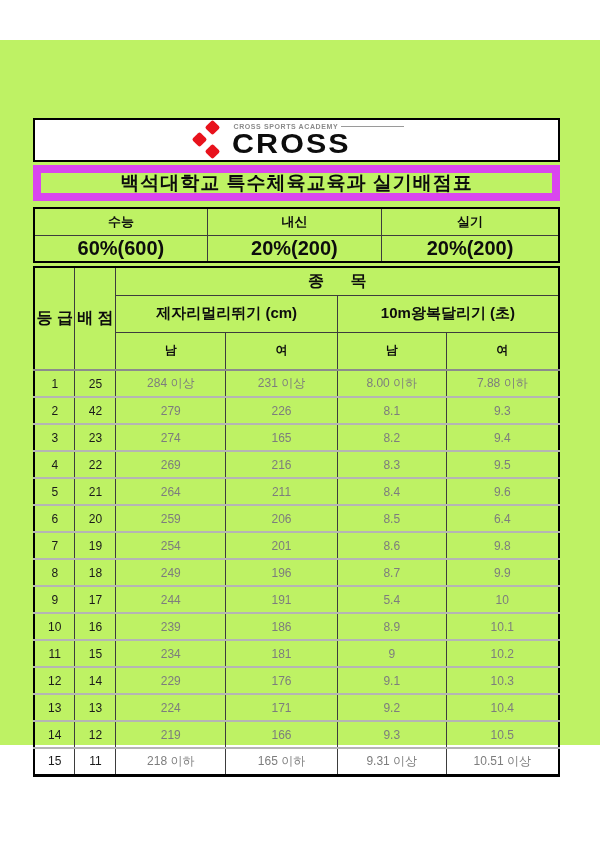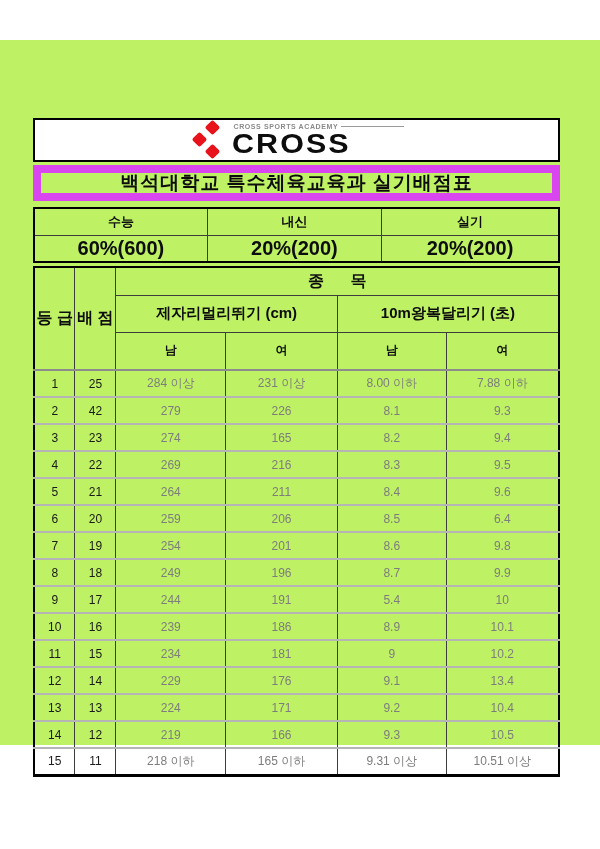--- a/index.html
+++ b/index.html
@@ -204,21 +204,21 @@
             <td class="gray">181</td>
             <td class="gray">9</td>
             <td class="gray">10.2</td>
           </tr>
           <tr>
             <td class="dark">12</td>
             <td class="dark">14</td>
             <td class="gray">229</td>
             <td class="gray">176</td>
             <td class="gray">9.1</td>
-            <td class="gray">13.4</td>
+            <td class="gray">10.3</td>
           </tr>
           <tr>
             <td class="dark">13</td>
             <td class="dark">13</td>
             <td class="gray">224</td>
             <td class="gray">171</td>
             <td class="gray">9.2</td>
             <td class="gray">10.4</td>
           </tr>
           <tr>

